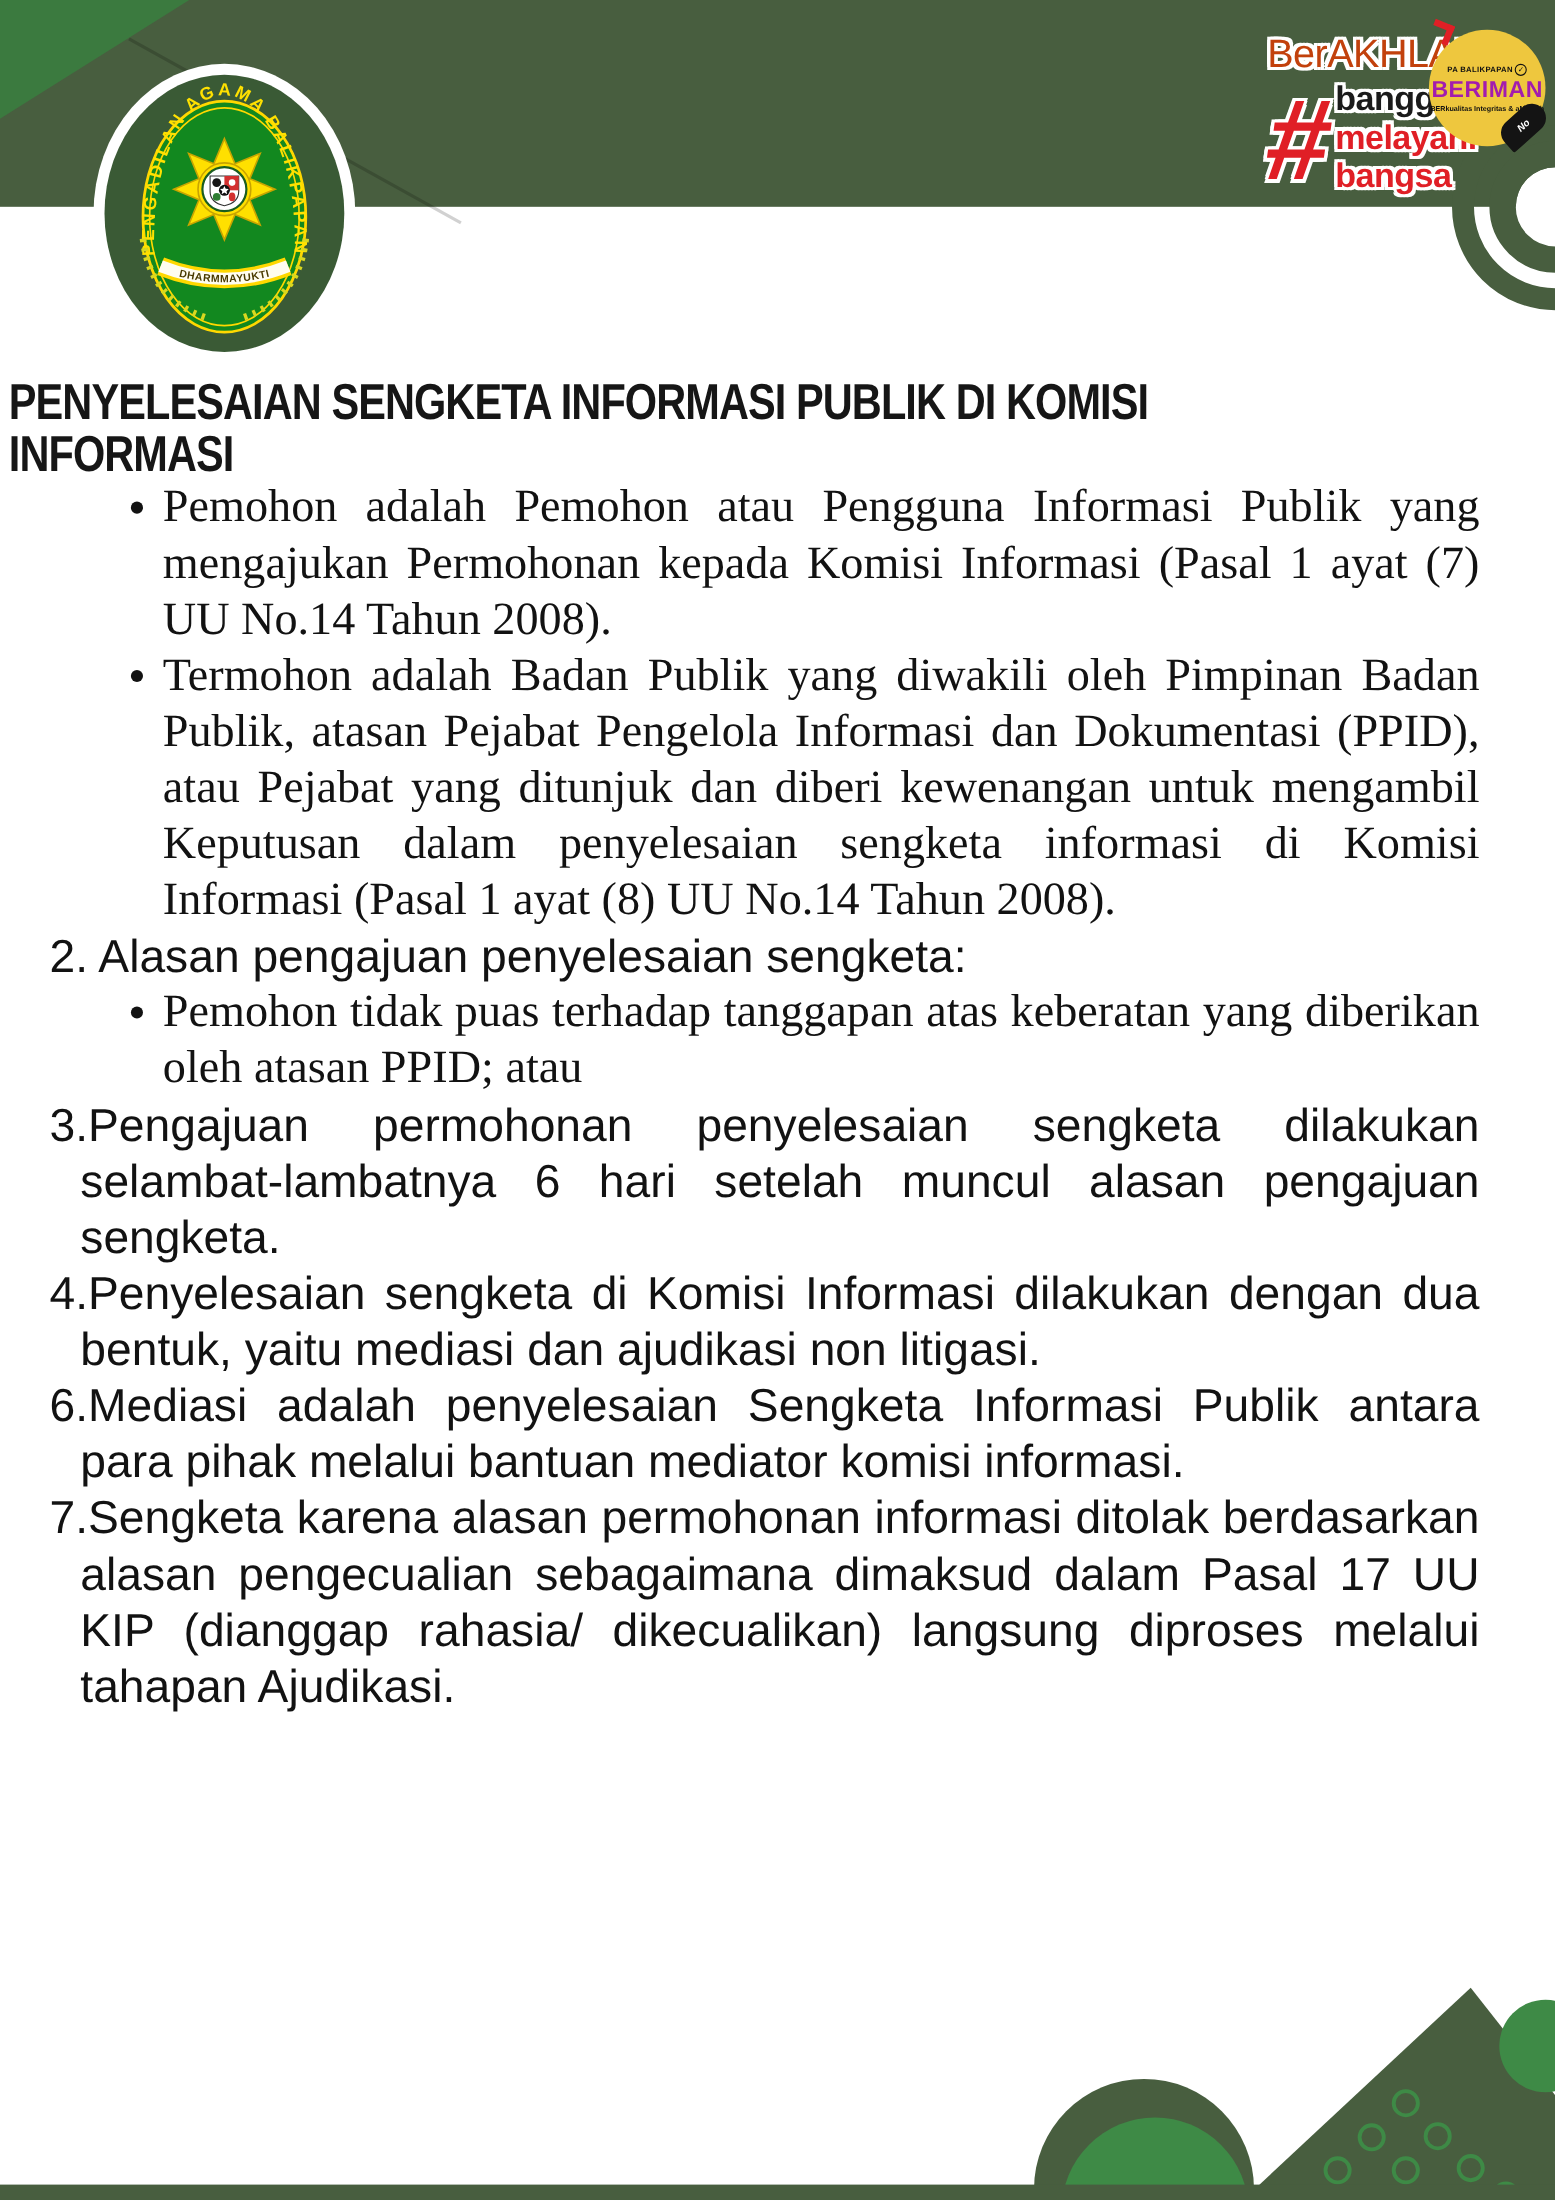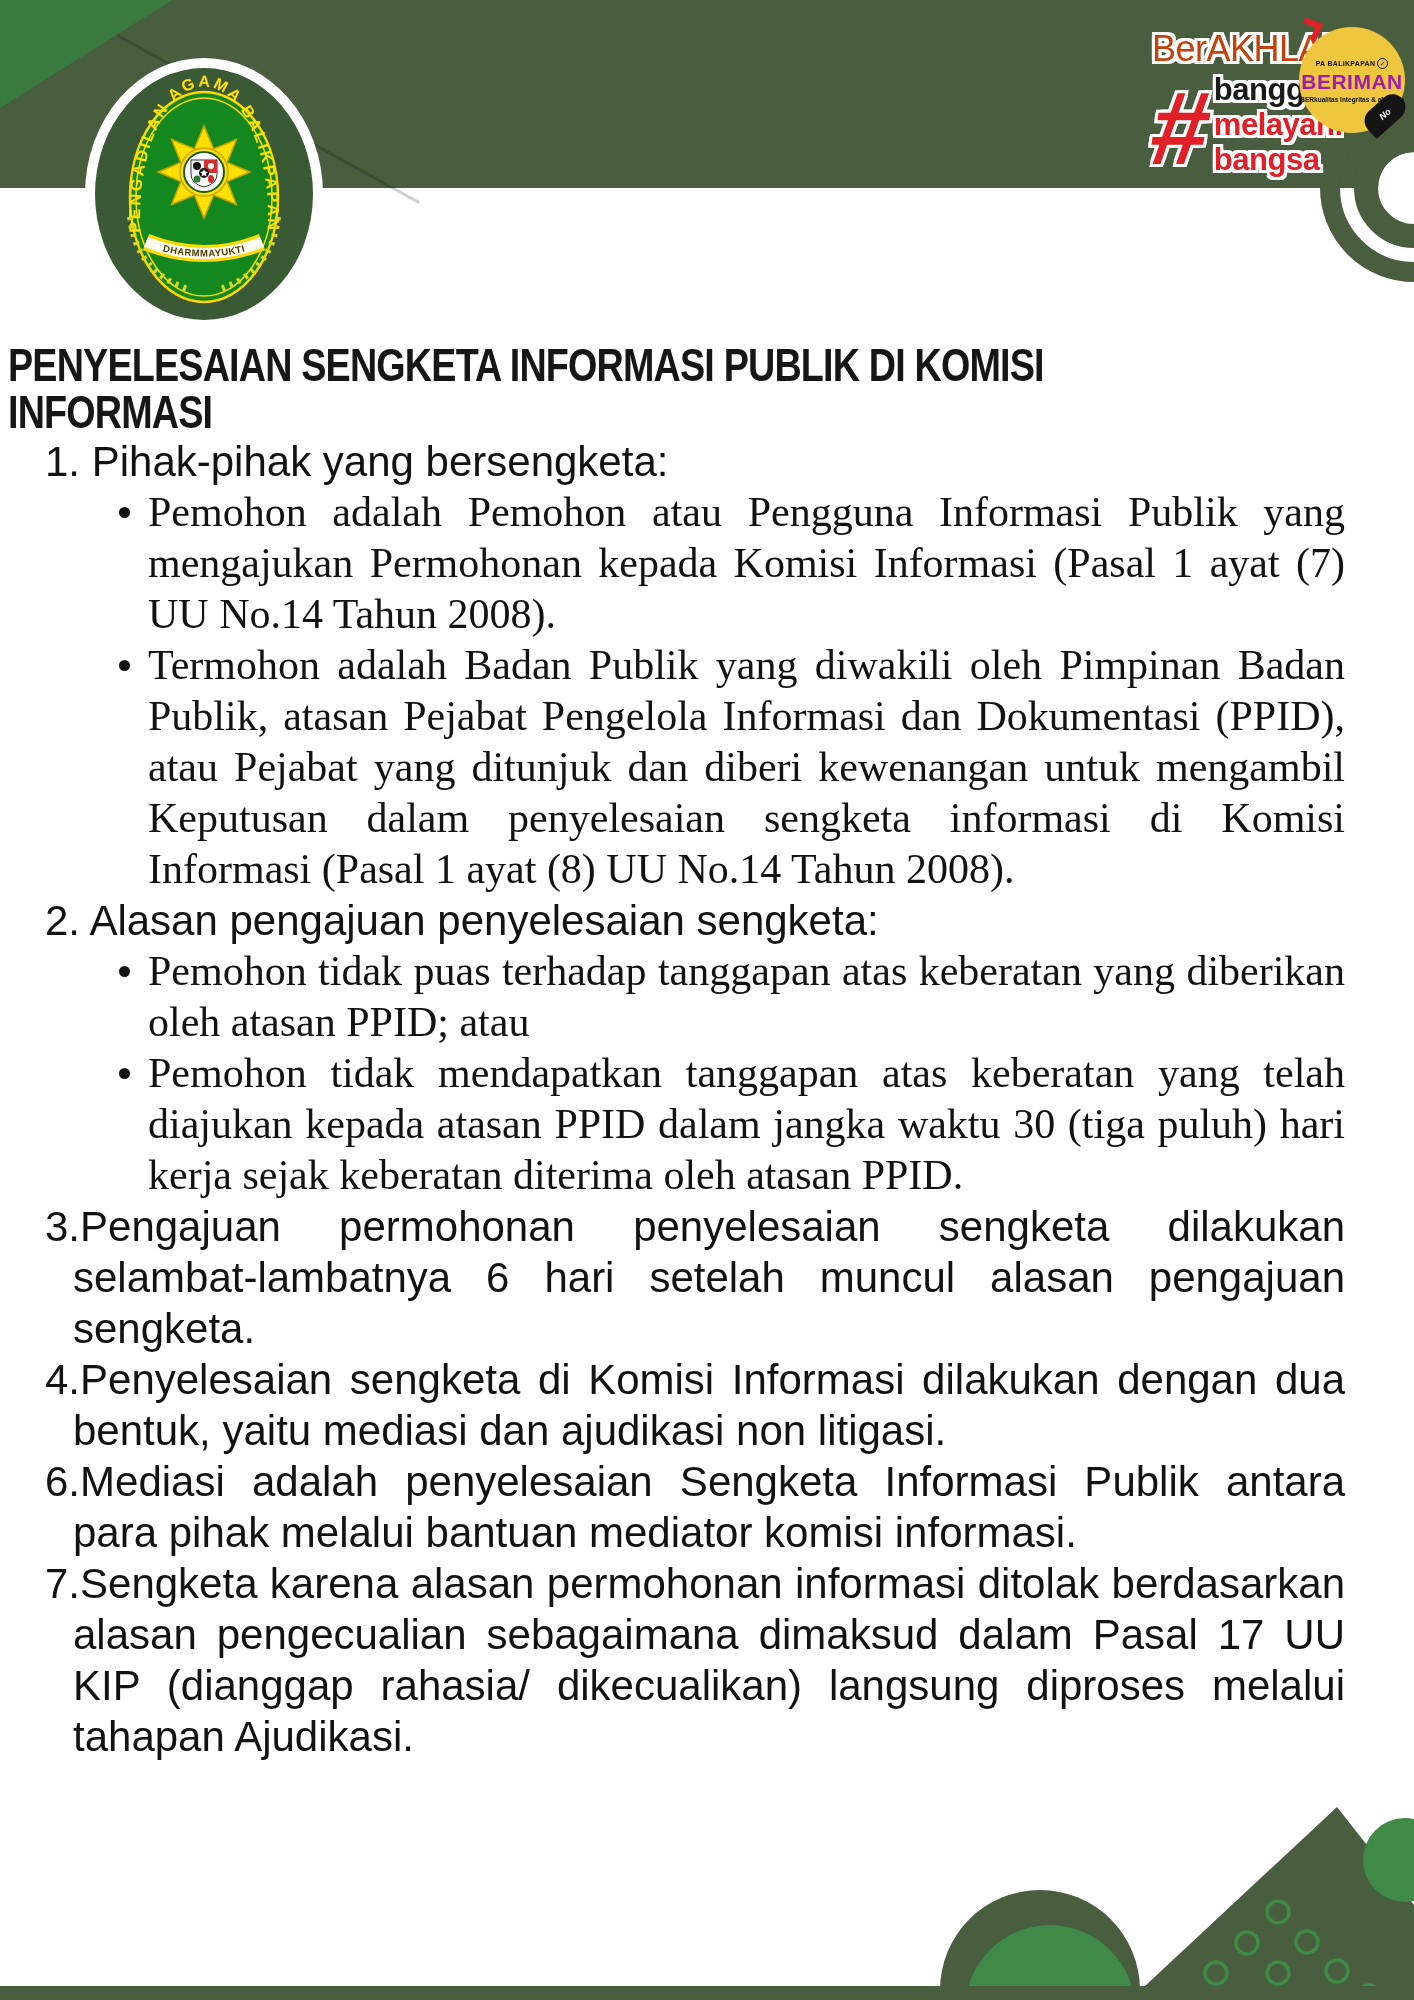--- a/index.html
+++ b/index.html
@@ -131,30 +131,28 @@
   </div>
 
   <div class="content">
     <div class="doc-title">
       <div>PENYELESAIAN SENGKETA INFORMASI PUBLIK DI KOMISI</div>
       <div>INFORMASI</div>
     </div>
 
     <div class="list">
 
-      <div class="item-h"><span class="num">1. </span><span>Pihak-pihak yang bersengketa:</span></div>
       <div class="bullets">
         <div class="bullet">Pemohon adalah Pemohon atau Pengguna Informasi Publik yang mengajukan Permohonan kepada Komisi Informasi (Pasal 1 ayat (7) UU No.14 Tahun 2008).</div>
         <div class="bullet">Termohon adalah Badan Publik yang diwakili oleh Pimpinan Badan Publik, atasan Pejabat Pengelola Informasi dan Dokumentasi (PPID), atau Pejabat yang ditunjuk dan diberi kewenangan untuk mengambil Keputusan dalam penyelesaian sengketa informasi di Komisi Informasi (Pasal 1 ayat (8) UU No.14 Tahun 2008).</div>
       </div>
 
       <div class="item-h"><span class="num">2. </span><span>Alasan pengajuan penyelesaian sengketa:</span></div>
       <div class="bullets">
         <div class="bullet">Pemohon tidak puas terhadap tanggapan atas keberatan yang diberikan oleh atasan PPID; atau</div>
-        <div class="bullet">Pemohon tidak mendapatkan tanggapan atas keberatan yang telah diajukan kepada atasan PPID dalam jangka waktu 30 (tiga puluh) hari kerja sejak keberatan diterima oleh atasan PPID.</div>
       </div>
 
       <div class="item-p"><span class="num">3.</span><span>Pengajuan permohonan penyelesaian sengketa dilakukan selambat-lambatnya 6 hari setelah muncul alasan pengajuan sengketa.</span></div>
       <div class="item-p"><span class="num">4.</span><span>Penyelesaian sengketa di Komisi Informasi dilakukan dengan dua bentuk, yaitu mediasi dan ajudikasi non litigasi.</span></div>
       <div class="item-p"><span class="num">6.</span><span>Mediasi adalah penyelesaian Sengketa Informasi Publik antara para pihak melalui bantuan mediator komisi informasi.</span></div>
       <div class="item-p"><span class="num">7.</span><span>Sengketa karena alasan permohonan informasi ditolak berdasarkan alasan pengecualian sebagaimana dimaksud dalam Pasal 17 UU KIP (dianggap rahasia/ dikecualikan) langsung diproses melalui tahapan Ajudikasi.</span></div>
 
     </div>
   </div>
 

